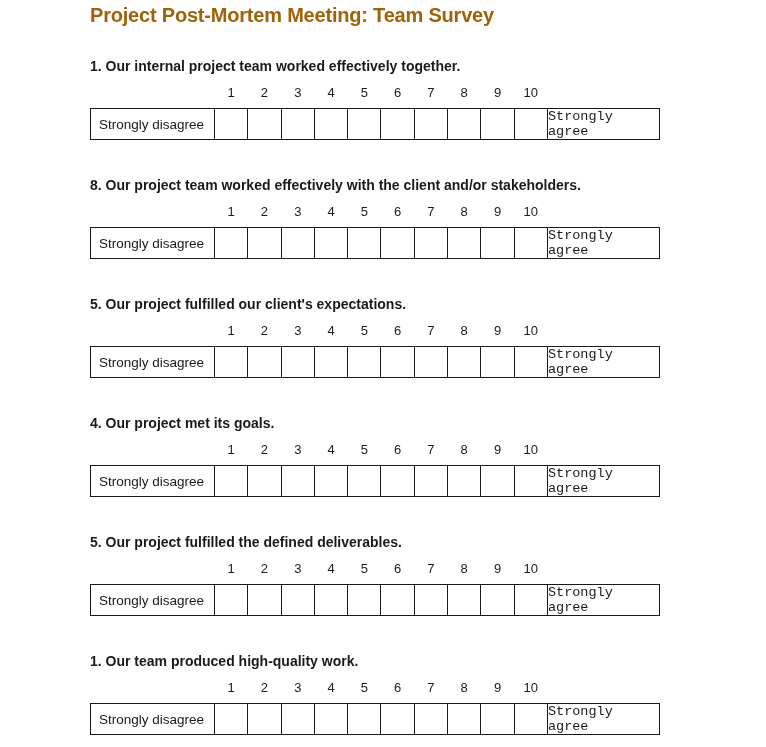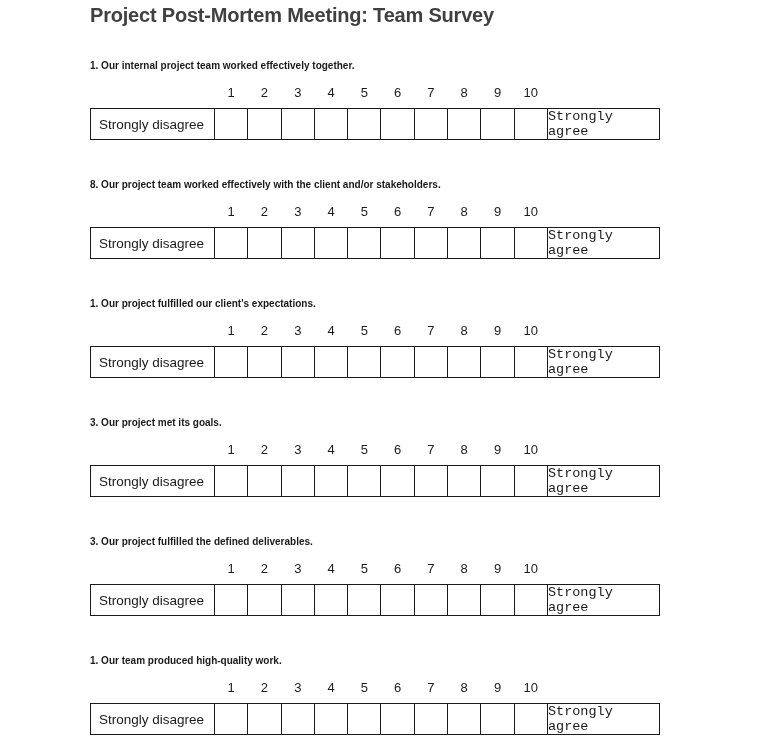--- a/index.html
+++ b/index.html
@@ -9,26 +9,26 @@
     font-family: "Liberation Sans", "DejaVu Sans", sans-serif;
     color: #1a1a1a;
     overflow: hidden;
   }
   .page { padding: 2px 16px 0 90px; }
   .doc-title {
     font-size: 20px;
     line-height: 26px;
     font-weight: 700;
     letter-spacing: -0.2px;
-    color: #404040;
+    color: #a16207;
   }
   .question { width: 570px; margin-top: 37px; }
   .question.first { margin-top: 30px; }
   .q-label {
-    font-size: 10px;
+    font-size: 14px;
     line-height: 16px;
     font-weight: 700;
     color: #1a1a1a;
   }
   .nums {
     display: flex;
     margin-top: 11px;
     height: 16px;
     line-height: 16px;
     font-size: 13px;
@@ -117,83 +117,83 @@
       <div class="cell rate"></div>
       <div class="cell rate"></div>
       <div class="cell rate"></div>
       <div class="cell rate"></div>
       <div class="cell rate"></div>
       <div class="cell max">Strongly agree</div>
     </div>
   </section>
 
   <section class="question">
-    <div class="q-label">1. Our project fulfilled our client's expectations.</div>
-    <div class="nums">
-      <div class="spacer"></div>
-      <div class="num">1</div>
-      <div class="num">2</div>
-      <div class="num">3</div>
-      <div class="num">4</div>
-      <div class="num">5</div>
-      <div class="num">6</div>
-      <div class="num">7</div>
-      <div class="num">8</div>
-      <div class="num">9</div>
-      <div class="num">10</div>
-    </div>
-    <div class="scale-table">
-      <div class="cell min">Strongly disagree</div>
-      <div class="cell rate"></div>
-      <div class="cell rate"></div>
-      <div class="cell rate"></div>
-      <div class="cell rate"></div>
-      <div class="cell rate"></div>
-      <div class="cell rate"></div>
-      <div class="cell rate"></div>
-      <div class="cell rate"></div>
-      <div class="cell rate"></div>
-      <div class="cell rate"></div>
-      <div class="cell max">Strongly agree</div>
-    </div>
-  </section>
-
-  <section class="question">
-    <div class="q-label">3. Our project met its goals.</div>
-    <div class="nums">
-      <div class="spacer"></div>
-      <div class="num">1</div>
-      <div class="num">2</div>
-      <div class="num">3</div>
-      <div class="num">4</div>
-      <div class="num">5</div>
-      <div class="num">6</div>
-      <div class="num">7</div>
-      <div class="num">8</div>
-      <div class="num">9</div>
-      <div class="num">10</div>
-    </div>
-    <div class="scale-table">
-      <div class="cell min">Strongly disagree</div>
-      <div class="cell rate"></div>
-      <div class="cell rate"></div>
-      <div class="cell rate"></div>
-      <div class="cell rate"></div>
-      <div class="cell rate"></div>
-      <div class="cell rate"></div>
-      <div class="cell rate"></div>
-      <div class="cell rate"></div>
-      <div class="cell rate"></div>
-      <div class="cell rate"></div>
-      <div class="cell max">Strongly agree</div>
-    </div>
-  </section>
-
-  <section class="question">
-    <div class="q-label">3. Our project fulfilled the defined deliverables.</div>
+    <div class="q-label">5. Our project fulfilled our client's expectations.</div>
+    <div class="nums">
+      <div class="spacer"></div>
+      <div class="num">1</div>
+      <div class="num">2</div>
+      <div class="num">3</div>
+      <div class="num">4</div>
+      <div class="num">5</div>
+      <div class="num">6</div>
+      <div class="num">7</div>
+      <div class="num">8</div>
+      <div class="num">9</div>
+      <div class="num">10</div>
+    </div>
+    <div class="scale-table">
+      <div class="cell min">Strongly disagree</div>
+      <div class="cell rate"></div>
+      <div class="cell rate"></div>
+      <div class="cell rate"></div>
+      <div class="cell rate"></div>
+      <div class="cell rate"></div>
+      <div class="cell rate"></div>
+      <div class="cell rate"></div>
+      <div class="cell rate"></div>
+      <div class="cell rate"></div>
+      <div class="cell rate"></div>
+      <div class="cell max">Strongly agree</div>
+    </div>
+  </section>
+
+  <section class="question">
+    <div class="q-label">4. Our project met its goals.</div>
+    <div class="nums">
+      <div class="spacer"></div>
+      <div class="num">1</div>
+      <div class="num">2</div>
+      <div class="num">3</div>
+      <div class="num">4</div>
+      <div class="num">5</div>
+      <div class="num">6</div>
+      <div class="num">7</div>
+      <div class="num">8</div>
+      <div class="num">9</div>
+      <div class="num">10</div>
+    </div>
+    <div class="scale-table">
+      <div class="cell min">Strongly disagree</div>
+      <div class="cell rate"></div>
+      <div class="cell rate"></div>
+      <div class="cell rate"></div>
+      <div class="cell rate"></div>
+      <div class="cell rate"></div>
+      <div class="cell rate"></div>
+      <div class="cell rate"></div>
+      <div class="cell rate"></div>
+      <div class="cell rate"></div>
+      <div class="cell rate"></div>
+      <div class="cell max">Strongly agree</div>
+    </div>
+  </section>
+
+  <section class="question">
+    <div class="q-label">5. Our project fulfilled the defined deliverables.</div>
     <div class="nums">
       <div class="spacer"></div>
       <div class="num">1</div>
       <div class="num">2</div>
       <div class="num">3</div>
       <div class="num">4</div>
       <div class="num">5</div>
       <div class="num">6</div>
       <div class="num">7</div>
       <div class="num">8</div>

